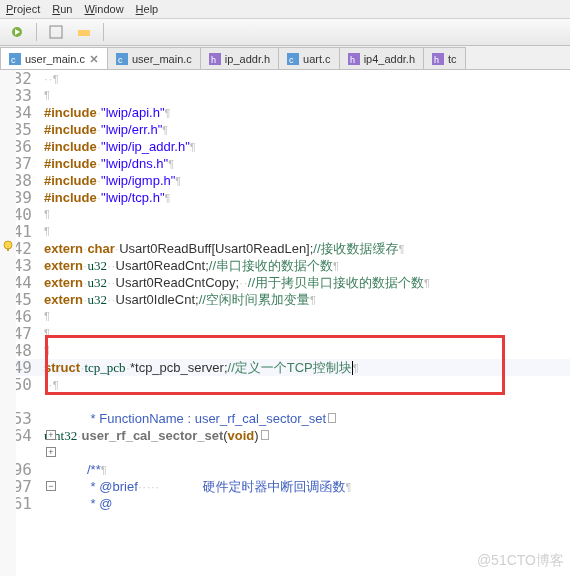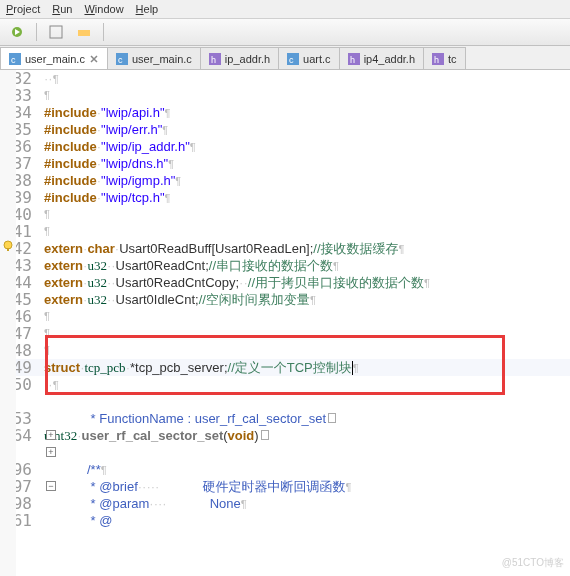--- a/index.html
+++ b/index.html
@@ -24,21 +24,21 @@
 .str { color: #2a00ff; }
 .cmt { color: #3f7f5f; }
 .cmt2 { color: #3f5fbf; margin-left: 43px; }
 .typ { color: #005032; font-family: Liberation Serif, serif; }
 .fn { font-weight: bold; color: #737373; }
 .ws { color: #d0d0d0; }
 .para { color: #bfbfbf; font-size: 11px; }
 .highlight-box { position: absolute; border: 3px solid #e83a3a; pointer-events: none; }
 .fold { position: absolute; left: 46px; width: 10px; height: 10px; border: 1px solid #888; background: #fff; font-size: 9px; line-height: 8px; text-align: center; color: #666; }
 .bulb { position: absolute; left: 2px; width: 12px; height: 12px; }
-.wm { position: absolute; right: 6px; bottom: 6px; color: #d0d0d0; font-size: 10px; font-family: sans-serif; }
+.wm { position: absolute; right: 6px; bottom: 6px; color: #d0d0d0; font-size: 14px; font-family: sans-serif; }
 .cursor { display: inline-block; width: 1px; height: 14px; background: #000; vertical-align: middle; }
 .sel-line { background: #f5f7fc; }
 </style>
 </head>
 <body>
 
 <div class="menubar">
   <span><u>P</u><span>roject</span></span>
   <span><u>R</u>un</span>
   <span><u>W</u>indow</span>
@@ -230,24 +230,20 @@
     </div>
   <div class="line">
       <span class="lineno">96</span>
       <span class="code"><span class="cmt2">/**</span><span class="para">¶</span></span>
     </div>
   <div class="line">
       <span class="lineno">97</span>
       <span class="code"><span class="cmt2"> * @brief</span><span class="ws">·····</span><span class="cmt2">硬件定时器中断回调函数</span><span class="para">¶</span></span>
     </div>
   <div class="line">
-      <span class="lineno">98</span>
-      <span class="code"><span class="cmt2"> * @param</span><span class="ws">····</span><span class="cmt2">None</span><span class="para">¶</span></span>
-    </div>
-  <div class="line">
       <span class="lineno">61</span>
       <span class="code"><span class="cmt2"> * @</span></span>
     </div>
 
   <div class="fold" style="top:360px">+</div>
   <div class="fold" style="top:377px">+</div>
   <div class="fold" style="top:411px">−</div>
 
   <div class="highlight-box" style="left:45px; top:265px; width:460px; height:60px;"></div>
 

